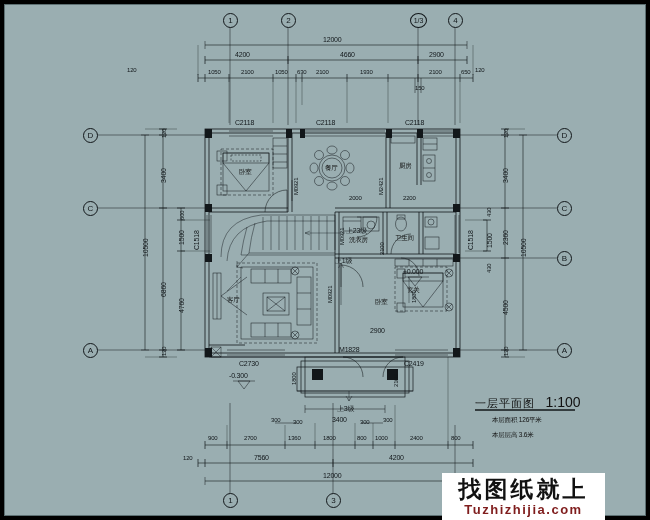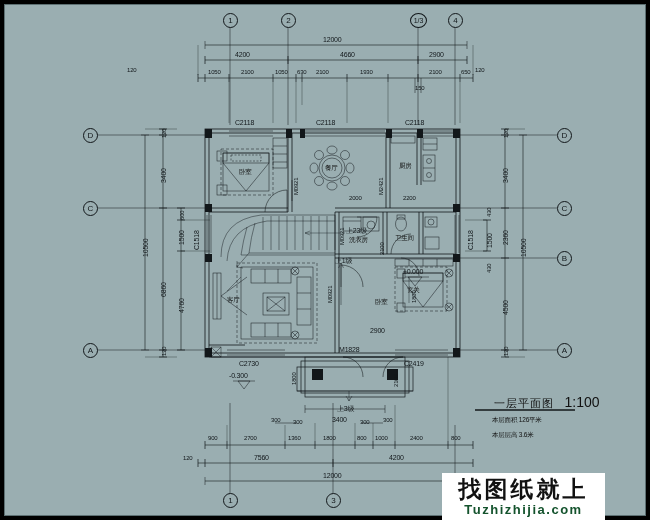--- a/index.html
+++ b/index.html
@@ -35,29 +35,29 @@
     width:15px;height:15px;border-radius:50%;
     border:1px solid #12171a;
     background:#9aaeb1;
     font-size:8px;
     display:flex;align-items:center;justify-content:center;
     color:#12171a;
     box-sizing:border-box;
   }
   .room{font-size:6.5px;color:#111;}
   .title-block{position:absolute;}
-  .t-main{font-size:11px;color:#111;letter-spacing:1px;margin-left:19px;}
+  .t-main{font-size:11px;color:#111;letter-spacing:1px;}
   .t-scale{font-size:14px;color:#111;}
   .t-sub{font-size:6.5px;color:#111;}
   .wm{
     position:absolute;background:#fff;
     display:flex;flex-direction:column;align-items:center;justify-content:center;
   }
   .wm-cn{font-size:23px;color:#111;letter-spacing:3px;font-weight:bold;line-height:1;}
-  .wm-en{font-size:13px;color:#14532d;letter-spacing:1.5px;font-weight:bold;line-height:1.4;}
+  .wm-en{font-size:13px;color:#7f1d1d;letter-spacing:1.5px;font-weight:bold;line-height:1.4;}
 </style>
 </head>
 <body>
 
 <div id="root">
   <div id="sheet">
 
     <svg class="cad" viewBox="0 0 642 512">
       <g stroke="#12171a" fill="none" stroke-width="0.5">
 

